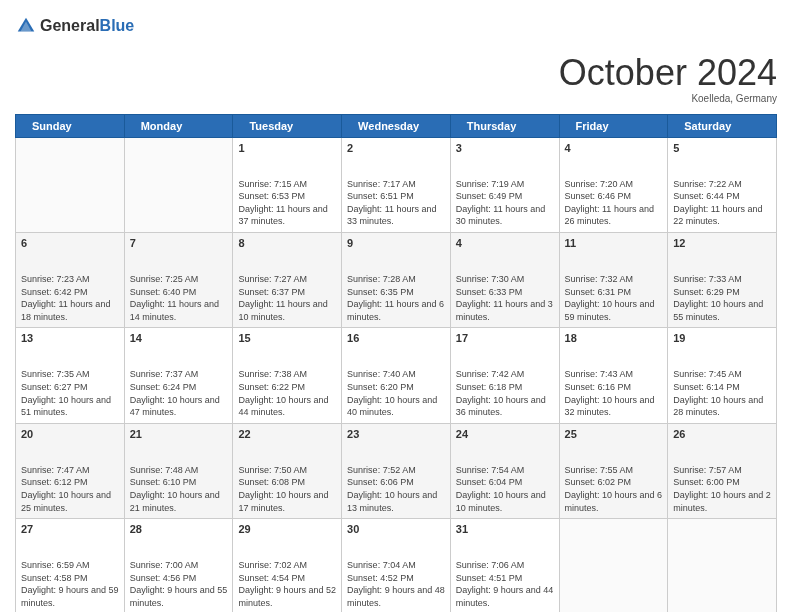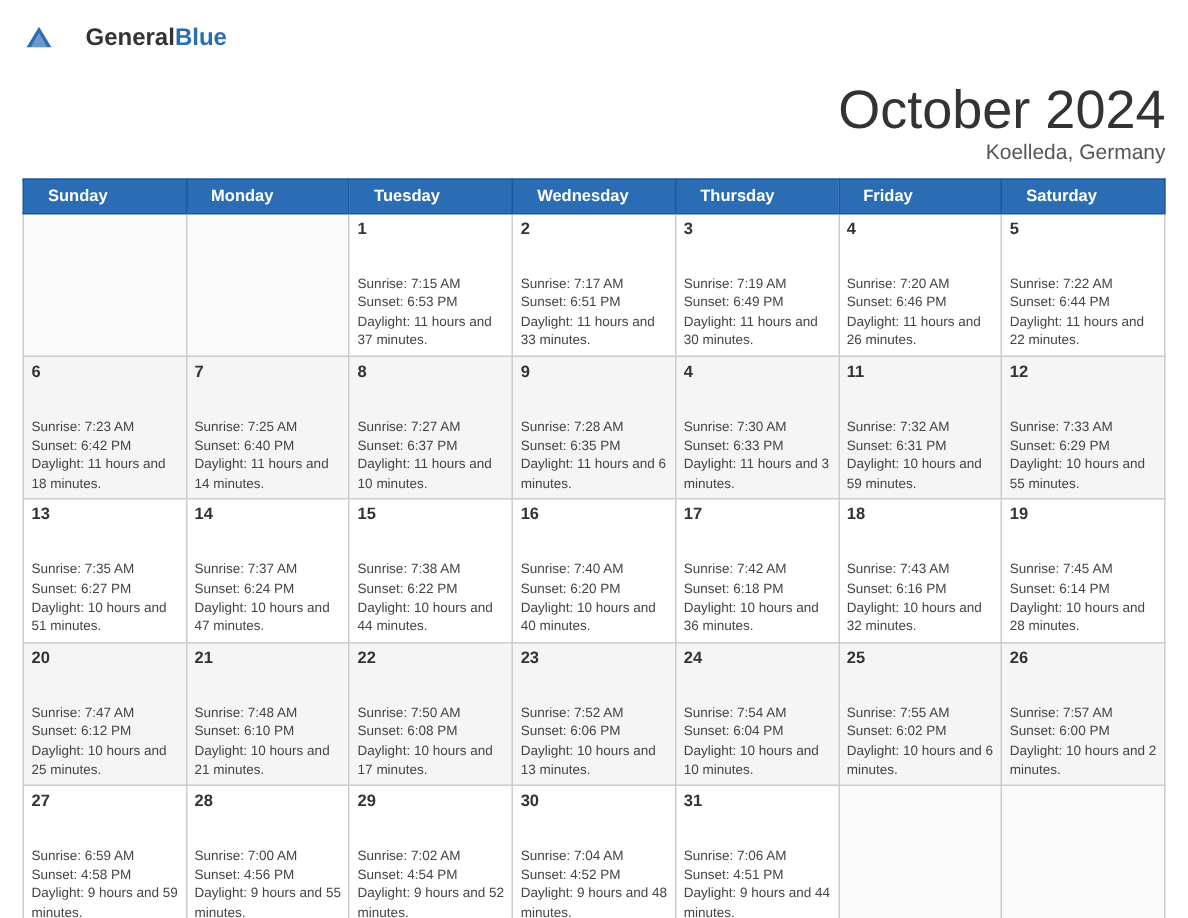--- a/index.html
+++ b/index.html
@@ -12,38 +12,38 @@
     }
     .header {
       display: flex;
       justify-content: space-between;
       align-items: flex-start;
       margin-bottom: 10px;
     }
     .logo {
       display: flex;
       align-items: center;
-      gap: 20px;
+      gap: 3px;
     }
     .logo-icon {
       width: 22px;
       height: 22px;
     }
     .title-block {
       text-align: right;
     }
     .month-title {
       font-size: 36px;
       font-weight: 300;
       color: #333;
       line-height: 1.1;
       margin-top: 38px;
     }
     .location-title {
-      font-size: 14px;
+      font-size: 10px;
       color: #555;
     }
     table {
       width: 100%;
       border-collapse: collapse;
       table-layout: fixed;
     }
     th {
       background-color: #2a6db5;
       color: #fff;

